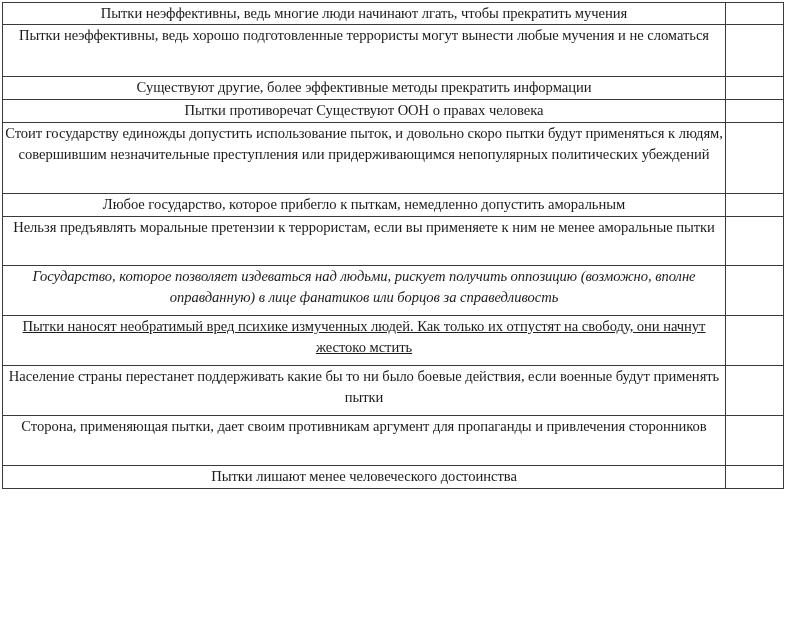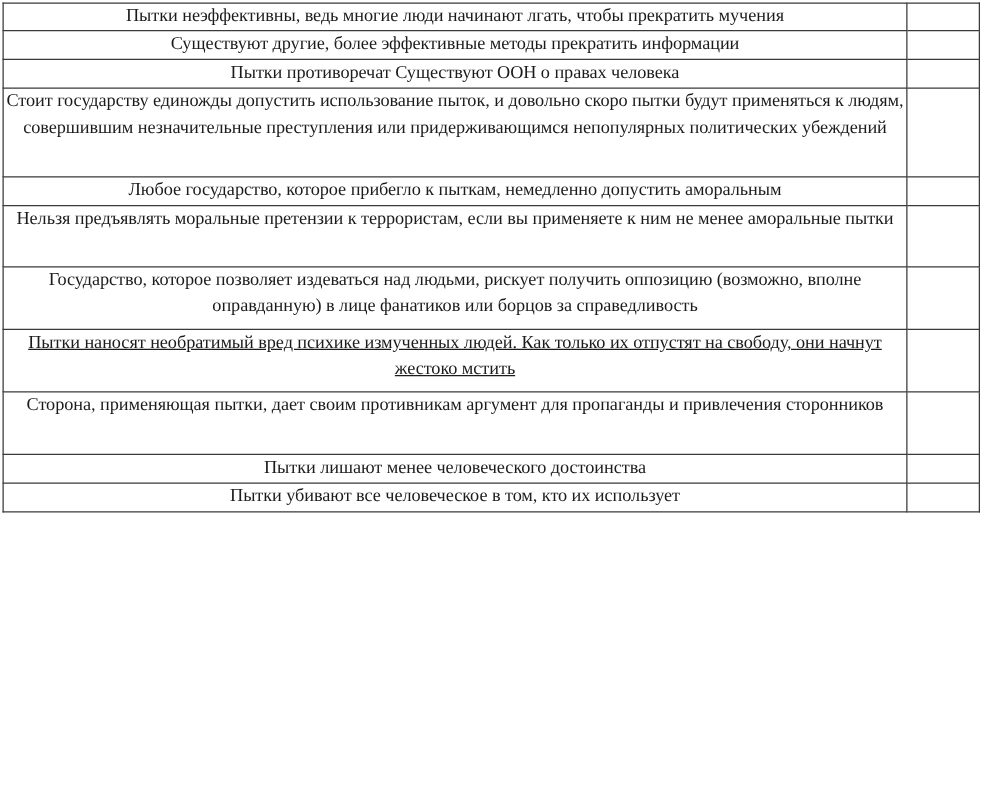--- a/index.html
+++ b/index.html
@@ -60,21 +60,21 @@
     padding: 0;
   }
 
   tr.row-1  td { height: 21px; }
   tr.row-2  td { height: 51px; }
   tr.row-3  td { height: 22px; }
   tr.row-4  td { height: 22px; }
   tr.row-5  td { height: 70px; }
   tr.row-6  td { height: 22px; }
   tr.row-7  td { height: 48px; margin-top: 16px; }
-  tr.row-8  td { height: 49px; }
+  tr.row-8  td { height: 49px; font-style: italic; }
   tr.row-9  td { height: 49px; text-decoration: underline; }
   tr.row-10 td { height: 49px; }
   tr.row-11 td { height: 49px; }
   tr.row-12 td { height: 22px; }
   tr.row-13 td { height: 22px; }
 
   .statement-text {
     display: block;
     white-space: pre-line;
   }
@@ -85,20 +85,26 @@
 <div id="sheet">
   <table class="arguments-table">
     <colgroup>
       <col class="col-statement">
       <col class="col-mark">
     </colgroup>
     <tbody>
       <tr class="row-1">
         <td class="statement-cell">
             <span class="statement-text">Пытки неэффективны, ведь многие люди начинают лгать, чтобы прекратить мучения</span>
+          </td>
+        <td class="mark-cell"><span class="mark-text"></span></td>
+      </tr>
+      <tr class="row-2">
+        <td class="statement-cell">
+            <span class="statement-text">Пытки неэффективны, ведь хорошо подготовленные террористы могут вынести любые мучения и не сломаться</span>
           </td>
         <td class="mark-cell"><span class="mark-text"></span></td>
       </tr>
       <tr class="row-3">
         <td class="statement-cell">
             <span class="statement-text">Существуют другие, более эффективные методы прекратить информации</span>
           </td>
         <td class="mark-cell"><span class="mark-text"></span></td>
       </tr>
       <tr class="row-4">
@@ -130,33 +136,33 @@
             <span class="statement-text">Государство, которое позволяет издеваться над людьми, рискует получить оппозицию (возможно, вполне оправданную) в лице фанатиков или борцов за справедливость</span>
           </td>
         <td class="mark-cell"><span class="mark-text"></span></td>
       </tr>
       <tr class="row-9">
         <td class="statement-cell">
             <span class="statement-text">Пытки наносят необратимый вред психике измученных людей. Как только их отпустят на свободу, они начнут жестоко мстить</span>
           </td>
         <td class="mark-cell"><span class="mark-text"></span></td>
       </tr>
+      <tr class="row-10">
+        <td class="statement-cell">
+            <span class="statement-text">Население страны перестанет поддерживать какие бы то ни было боевые действия, если военные будут применять пытки</span>
+          </td>
+        <td class="mark-cell"><span class="mark-text"></span></td>
+      </tr>
       <tr class="row-11">
         <td class="statement-cell">
             <span class="statement-text">Сторона, применяющая пытки, дает своим противникам аргумент для пропаганды и привлечения сторонников</span>
           </td>
         <td class="mark-cell"><span class="mark-text"></span></td>
       </tr>
       <tr class="row-12">
         <td class="statement-cell">
             <span class="statement-text">Пытки лишают менее человеческого достоинства</span>
           </td>
         <td class="mark-cell"><span class="mark-text"></span></td>
       </tr>
-      <tr class="row-13">
-        <td class="statement-cell">
-            <span class="statement-text">Пытки убивают все человеческое в том, кто их использует</span>
-          </td>
-        <td class="mark-cell"><span class="mark-text"></span></td>
-      </tr>
     </tbody>
   </table>
 </div>
 
 </body></html>

